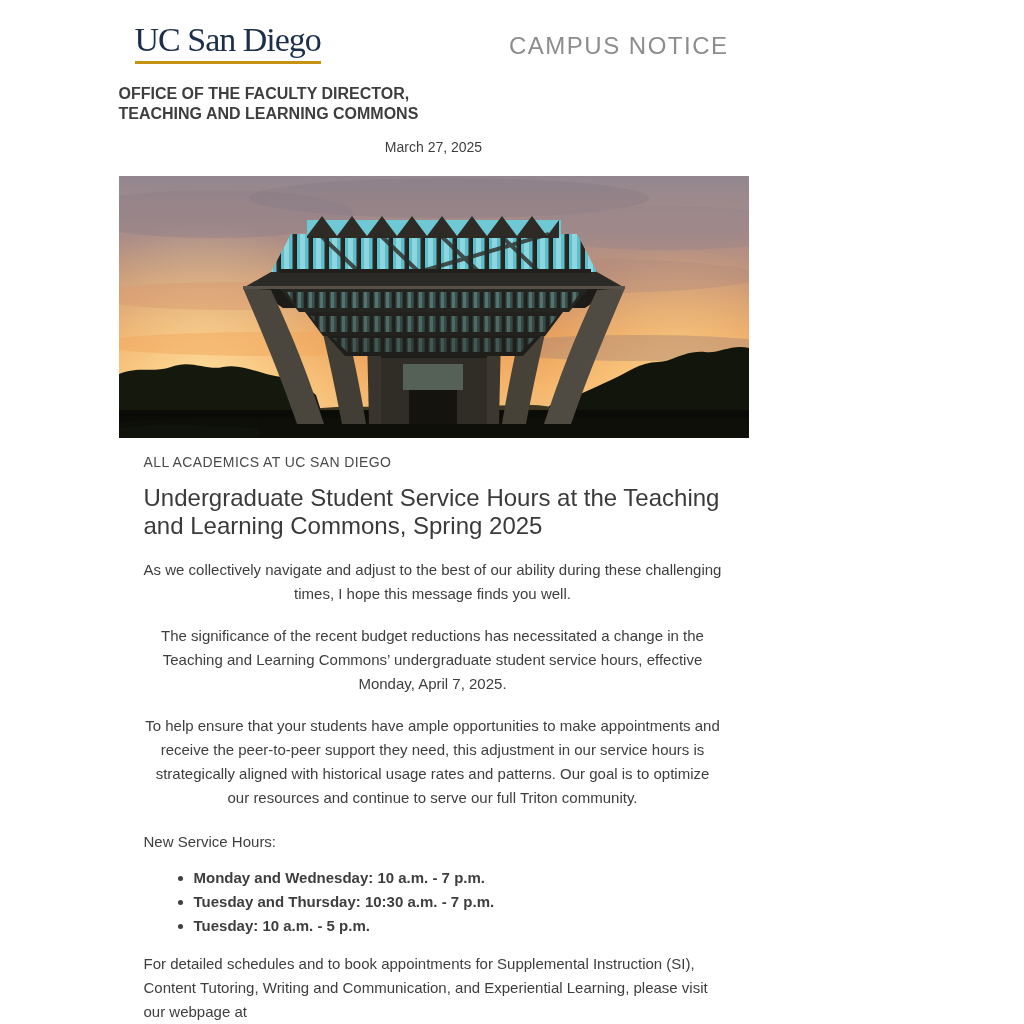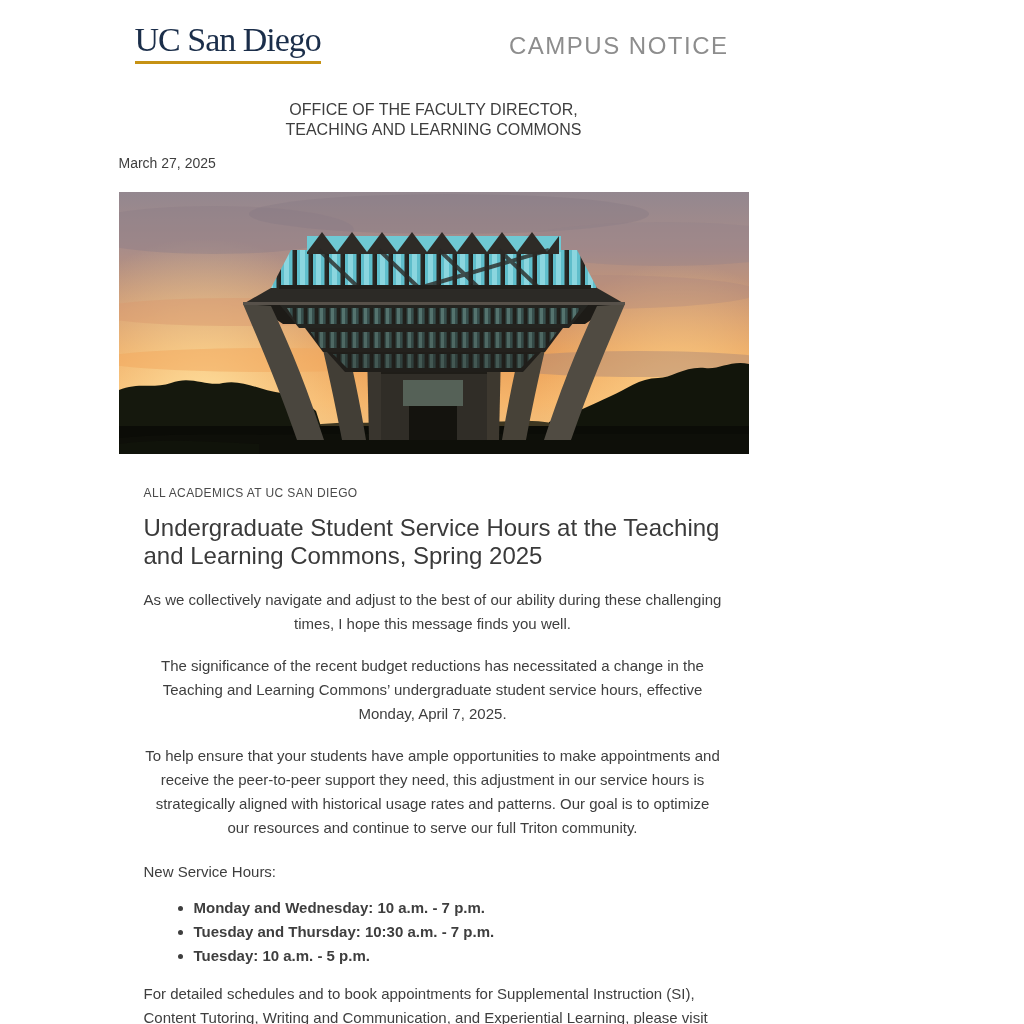--- a/index.html
+++ b/index.html
@@ -26,27 +26,27 @@
     font-size:34px;letter-spacing:-1px;color:var(--logo-navy);
     line-height:1.05;display:inline-block;
     border-bottom:3px solid var(--logo-gold);
     padding-bottom:3px;
     text-decoration:none;
   }
   .notice-label{
     font-size:24px;letter-spacing:1.5px;color:var(--notice-gray);
     font-weight:400;margin-top:6px;
   }
-  .office-block{margin-top:36px;text-align:center;}
+  .office-block{margin-top:20px;text-align:left;font-weight:bold;}
   .office-line{font-size:16px;line-height:20px;color:var(--text-dark);}
-  .date-line{margin-top:15px;font-size:14px;color:var(--text-dark);}
+  .date-line{margin-top:15px;font-size:14px;color:var(--text-dark);text-align:center;}
   .hero{margin-top:21px;width:630px;height:262px;line-height:0;}
   .hero svg{display:block;}
   .article{padding:0 27px 0 25px;}
-  .eyebrow{margin-top:32px;font-size:12px;letter-spacing:.4px;color:#4a4a4a;}
+  .eyebrow{margin-top:16px;font-size:14px;letter-spacing:.4px;color:#4a4a4a;}
   h1.title{
     margin:14px 0 0;font-size:24px;line-height:28px;font-weight:400;color:#3a3a3a;
   }
   .body-p{margin:18px 0 0;font-size:15px;line-height:24px;color:var(--text-dark);text-align:center;}
   .hours-label{margin:20px 0 0;font-size:15px;line-height:24px;color:var(--text-dark);}
   ul.hours{margin:12px 0 0;padding:0 0 0 50px;}
   ul.hours li{font-size:15px;line-height:24px;color:var(--text-dark);font-weight:bold;}
   .closing{margin:14px 0 0;font-size:15px;line-height:24px;color:var(--text-dark);}
 </style>
 </head>

